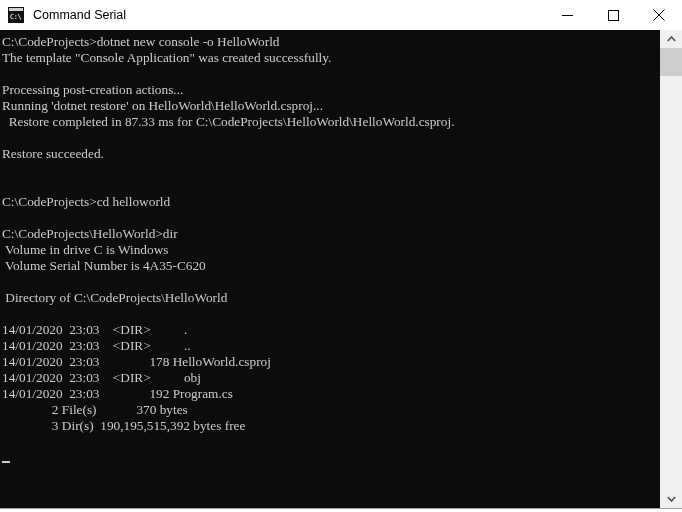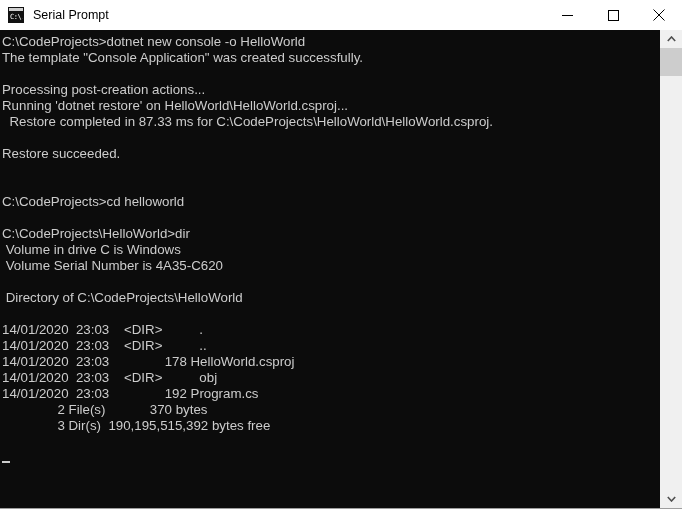--- a/index.html
+++ b/index.html
@@ -119,21 +119,21 @@
     width: 660px;
     height: 478px;
     background: #0c0c0c;
     overflow: hidden;
     box-sizing: border-box;
   }
 
   #console-text {
     margin: 0;
     padding: 4px 0 0 2px;
-    font-family: Liberation Sans, sans-serif;
+    font-family: Liberation Serif, serif;
     font-size: 13.3px;
     line-height: 16px;
     color: #cccccc;
     white-space: pre;
     letter-spacing: 0px;
   }
 
   #cursor {
     display: inline-block;
     width: 8px;
@@ -207,21 +207,21 @@
 
 <div id="window">
 
   <div id="titlebar">
 
     <div id="title-left">
       <div id="app-icon">
         <div class="icon-titlestrip"></div>
         <div class="icon-screen">C:\.</div>
       </div>
-      <span id="window-title">Serial Prompt</span>
+      <span id="window-title">Command Serial</span>
     </div>
 
     <div id="window-controls">
       <button class="winbtn">
         <svg width="11" height="11" viewBox="0 0 11 11">
           <rect x="0" y="5" width="11" height="1" fill="#000000"></rect>
         </svg>
       </button>
       <button class="winbtn">
         <svg width="11" height="11" viewBox="0 0 11 11">

